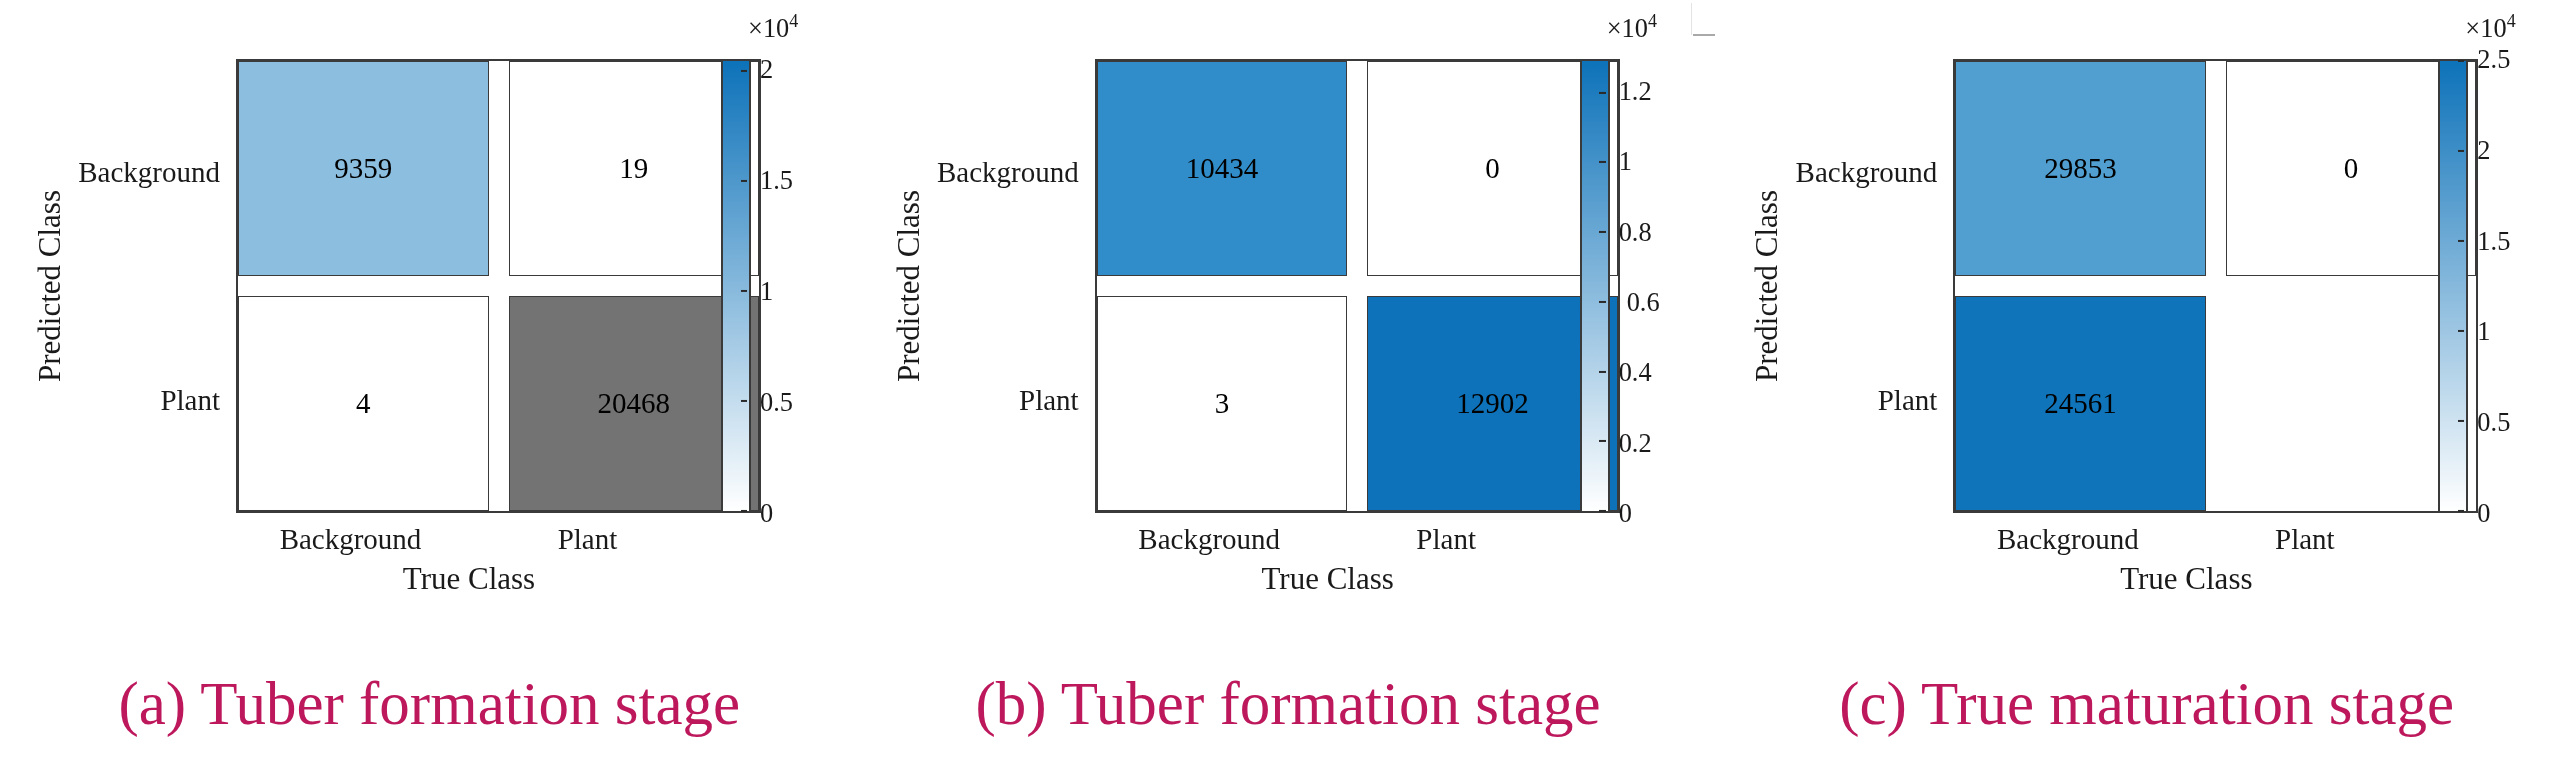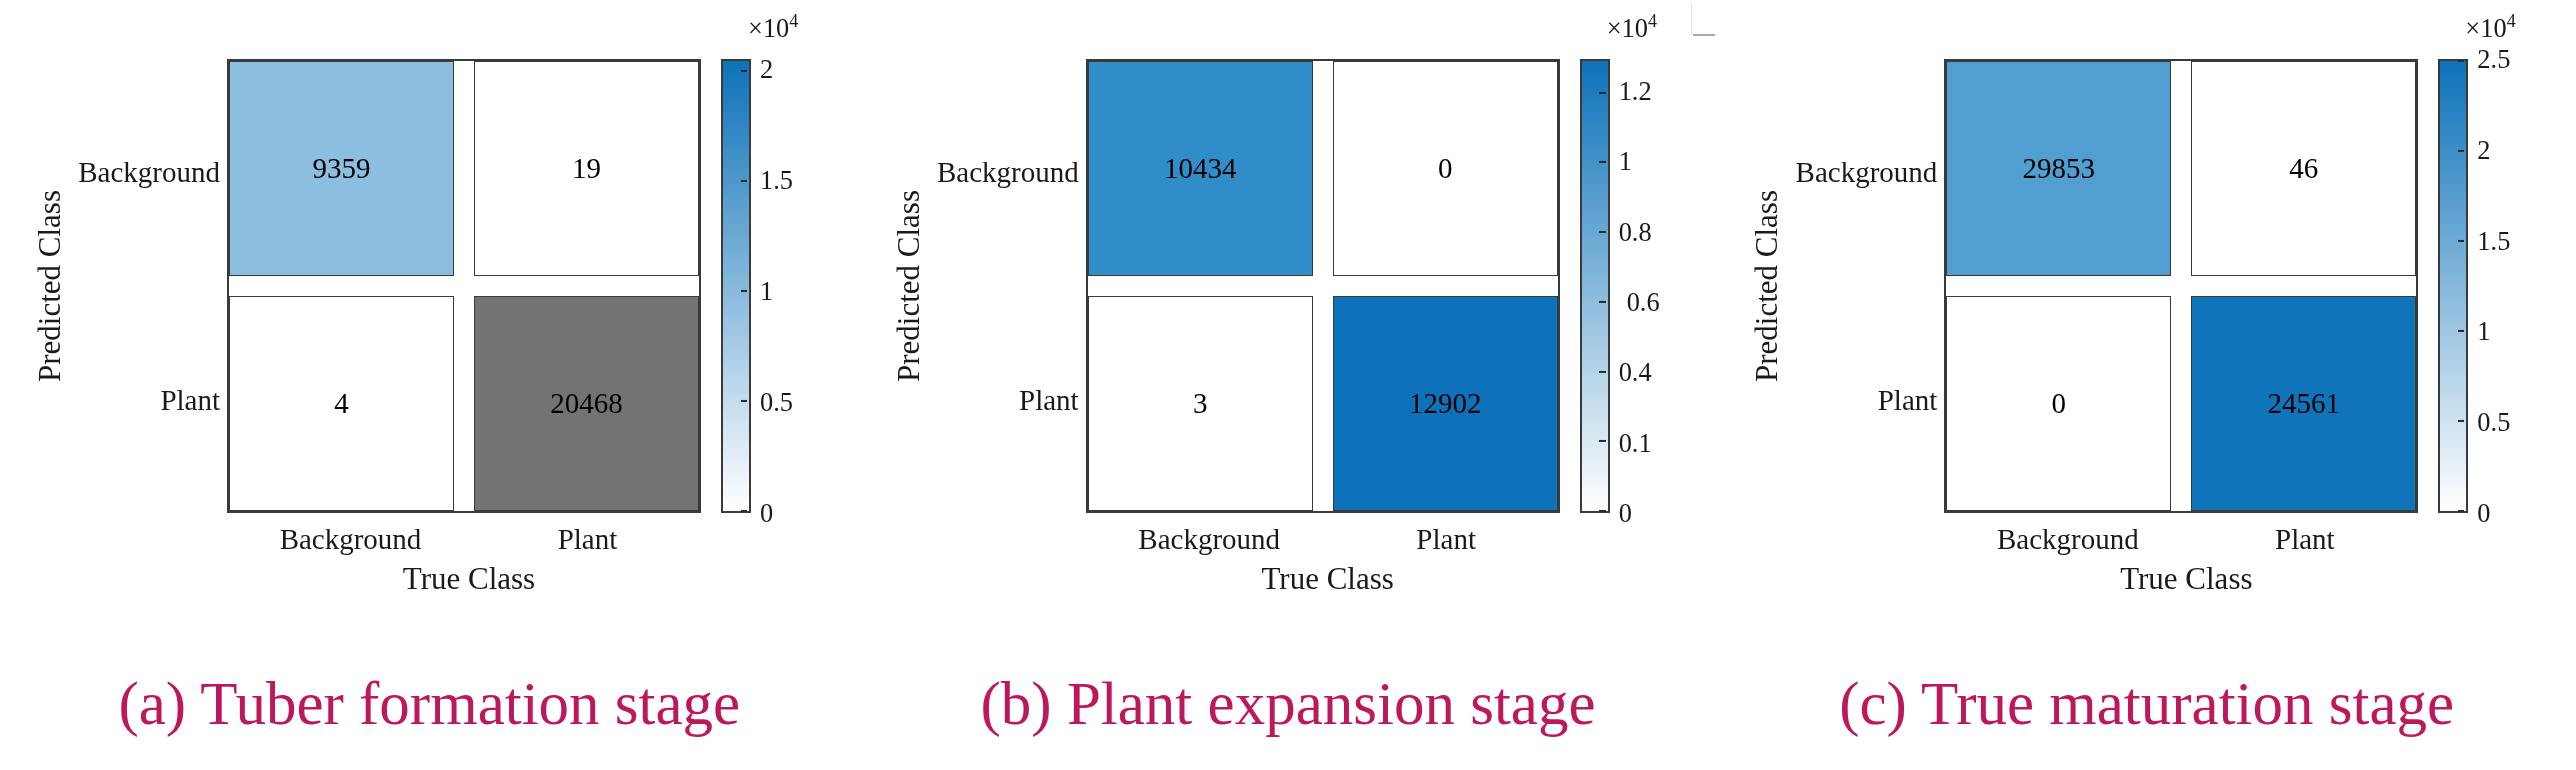--- a/index.html
+++ b/index.html
@@ -63,23 +63,23 @@
     text-align: center;
     font-size: 29px;
     white-space: nowrap;
     color: #1a1a1a;
   }
   .col-label.c0 { left: 232px; }
   .col-label.c1 { left: 469px; }
   
   .matrix {
     position: absolute;
-    left: 227px;
+    left: 236px;
     top: 59px;
-    width: 474px;
+    width: 525px;
     height: 454px;
     display: grid;
     grid-template-columns: 1fr 1fr;
     grid-template-rows: 1fr 1fr;
     border: 2.1px solid #3a3a3a;
     box-sizing: border-box;
     gap: 20px;
   }
   .cell {
     border: 0.7px solid #3a3a3a;
@@ -233,38 +233,37 @@
         <div class="cb-tick-mark" style="top: 53.5%;"></div>
         <div class="cb-tick-mark" style="top: 69%;"></div>
         <div class="cb-tick-mark" style="top: 84.5%;"></div>
         <div class="cb-tick-mark" style="top: 100%;"></div>
       </div>
       <div class="cb-tick-label" style="top: 7%;">1.2</div>
       <div class="cb-tick-label" style="top: 22.5%;">1</div>
       <div class="cb-tick-label" style="top: 38%;">0.8</div>
       <div class="cb-tick-label" style="top: 53.5%; margin-left: 8px;">0.6</div>
       <div class="cb-tick-label" style="top: 69%;">0.4</div>
-      <div class="cb-tick-label" style="top: 84.5%;">0.1</div>
+      <div class="cb-tick-label" style="top: 84.5%;">0.2</div>
       <div class="cb-tick-label" style="top: 100%;">0</div>
     </div>
 
     <div class="artifact-vline"></div>
     <div class="artifact-dash"></div>
 
-    <div class="caption">(b) Plant expansion stage</div>
+    <div class="caption">(b) Tuber formation stage</div>
   </div>
 
   <div class="panel">
     <div class="ylabel">Predicted Class</div>
     <div class="row-label r0">Background</div>
     <div class="row-label r1">Plant</div>
 
     <div class="matrix">
       <div class="cell" style="background: rgb(80, 159, 208);">29853</div>
-      <div class="cell" style="background: rgb(255, 255, 255);">46</div>
       <div class="cell" style="background: rgb(255, 255, 255);">0</div>
       <div class="cell" style="background: rgb(15, 116, 186);">24561</div>
     </div>
 
     <div class="col-label c0">Background</div>
     <div class="col-label c1">Plant</div>
     <div class="xlabel">True Class</div>
 
     <div class="cb-exp"><span>×10</span><sup>4</sup></div>
 

